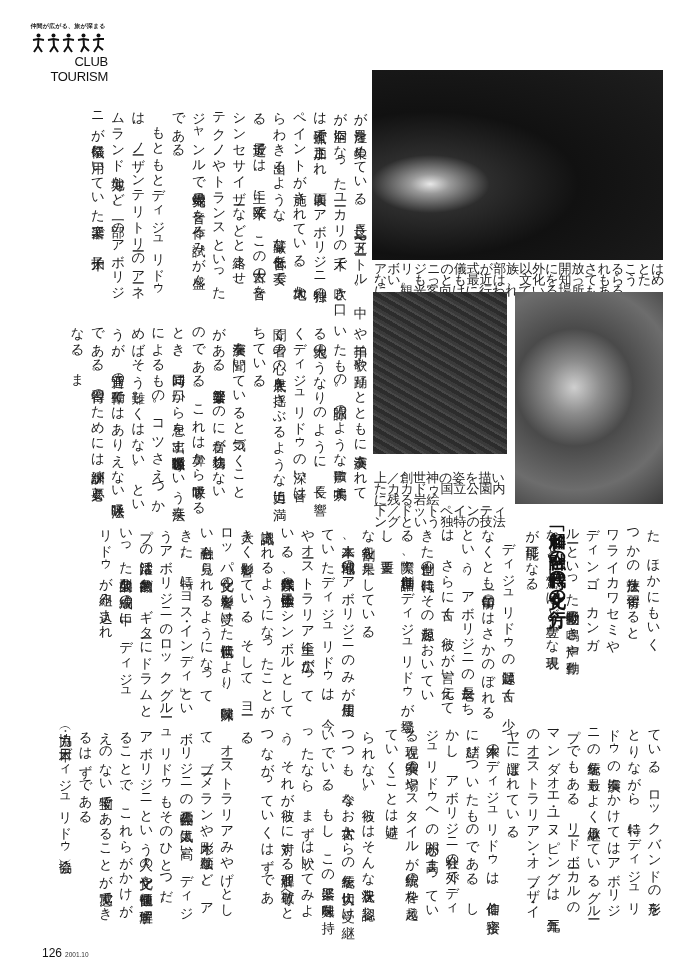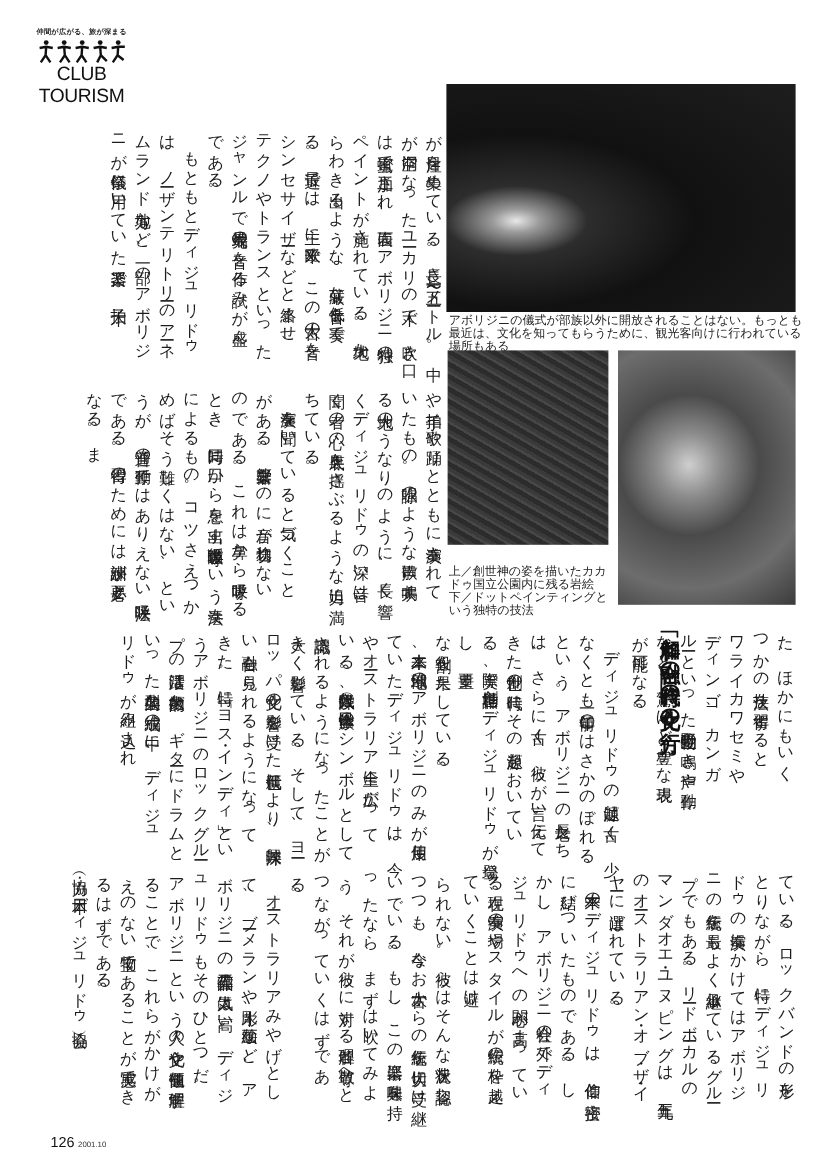--- a/index.html
+++ b/index.html
@@ -4,31 +4,31 @@
 <style>
   html, body { margin: 0; padding: 0; }
   body {
     width: 682px; height: 965px; background: #ffffff; position: relative; overflow: hidden;
     font-family: "DejaVu Serif", "Liberation Serif", serif; color: #1a1a1a;
   }
   .logo { position: absolute; left: 28px; top: 22px; width: 80px; }
   .logo .tagline { font-family: "DejaVu Sans", sans-serif; font-size: 6px; font-weight: bold; text-align: center; letter-spacing: 0.2px; }
   .logo .dancers { display: flex; justify-content: center; gap: 2px; margin: 2px 0 1px; }
   .logo .dancers svg { width: 13px; height: 20px; }
-  .logo .brand { font-family: "Liberation Sans", sans-serif; font-size: 16px; letter-spacing: -0.3px; text-align: center; color: #111; }
+  .logo .brand { font-family: "Liberation Sans", sans-serif; font-size: 13px; letter-spacing: -0.3px; text-align: right; color: #111; }
 
   .photo { position: absolute; background: #2a2a2a; overflow: hidden; }
   .photo-ceremony { left: 372px; top: 70px; width: 291px; height: 190px;
      background: radial-gradient(ellipse at 20% 60%, #e8e8e8 0%, #9a9a9a 6%, #2d2d2d 18%, #111 45%, #1e1e1e 100%); }
   .photo-rockart { left: 373px; top: 292px; width: 134px; height: 162px;
      background: repeating-linear-gradient(30deg, #3a3a3a 0 3px, #2c2c2c 3px 7px, #474747 7px 9px); }
   .photo-dotpainting { left: 515px; top: 292px; width: 148px; height: 212px;
      background: radial-gradient(circle at 40% 45%, #cfcfcf 0%, #8c8c8c 18%, #4a4a4a 40%, #6d6d6d 70%, #3b3b3b 100%); }
 
-  .caption { position: absolute; font-family: Liberation Mono, monospace; font-size: 10px; line-height: 11px; color: #222; }
+  .caption { position: absolute; font-family: Liberation Serif, serif; font-size: 13px; line-height: 11px; color: #222; }
   .caption-top { left: 374px; top: 263px; width: 300px; }
   .caption-left { left: 374px; top: 444px; width: 138px; margin-top: 28px; }
 
   .vcol {
     position: absolute; writing-mode: vertical-rl; font-size: 13.4px; line-height: 20.2px;
     letter-spacing: 0.55px; white-space: pre-wrap; color: #1c1c1c;
   }
 
   .heading {
     position: absolute; writing-mode: vertical-rl; right: 115px; top: 510px; height: 190px;

